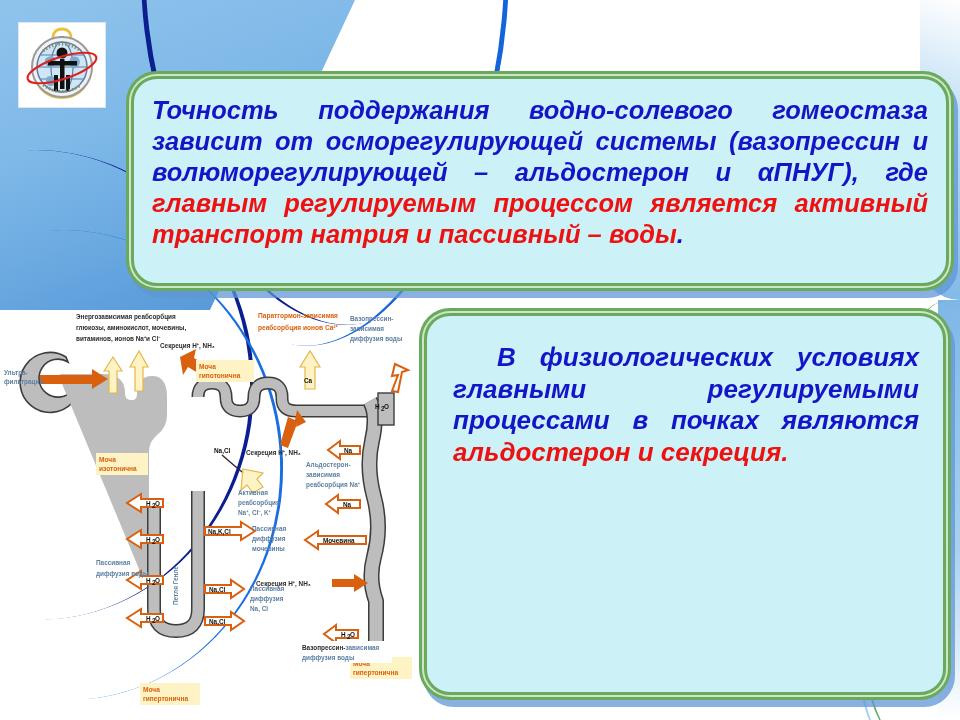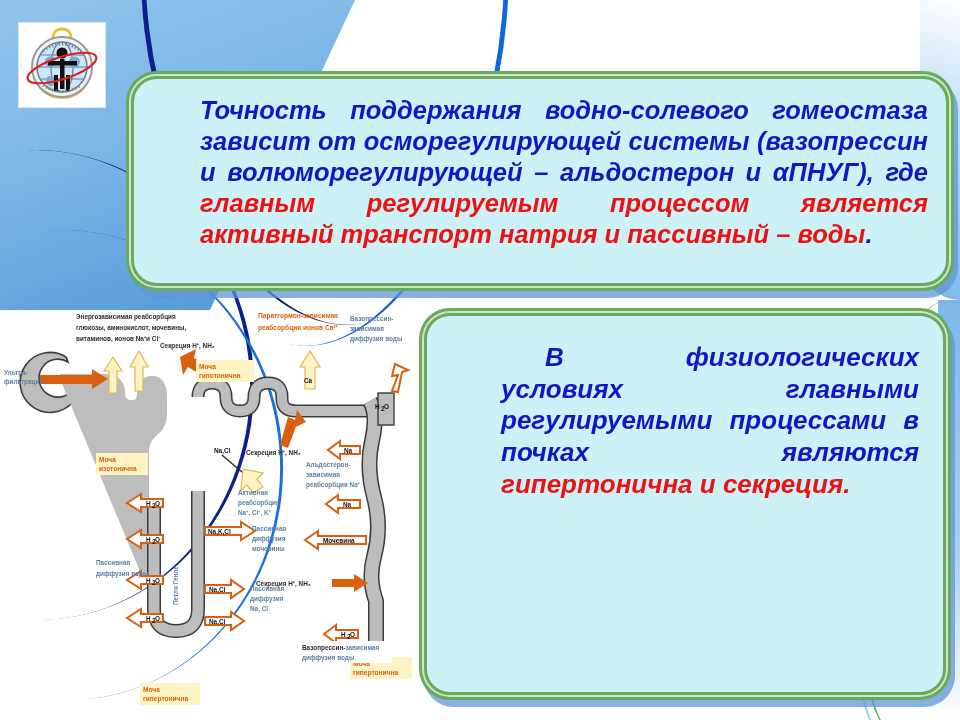--- a/index.html
+++ b/index.html
@@ -51,21 +51,20 @@
     box-sizing:border-box;
     border:3px solid #6aaa5e;
     box-shadow:0 0 0 2px #cfe6c4, 0 0 0 5px #6aaa5e, 4px 7px 0 5px rgba(96,150,214,.75);
   }
   .callout .body{
     padding:14px 18px 10px 18px;
     color:#1515c8;
     font-weight:bold;
     font-style:italic;
     line-height:1.22;
-    margin-left:48px;
   }
   #box1{left:131px;top:76px;width:818px;height:210px;}
   #box1 .body{font-size:25.5px;text-align:justify;text-align-last:left;padding-top:16px;}
   #box1 .l1{text-indent:42px;}
   .red{color:#ee1111;}
 
   #box2{left:424px;top:313px;width:522px;height:382px;}
   #box2 .body{font-size:26px;text-align:justify;text-align-last:left;padding:26px 24px 10px 26px;}
   #box2 p{margin:0;}
   #box2 .ind{text-indent:44px;}
@@ -355,17 +354,17 @@
       <span class="l1">Точность поддержания водно-солевого гомеостаза</span>
       <span>зависит от осморегулирующей системы (вазопрессин</span>
       <span>и волюморегулирующей  –  альдостерон  и αПНУГ),  где</span>
       <span class="red">главным регулируемым процессом является активный</span>
       <span class="red">транспорт натрия и пассивный – воды</span><span>.</span>
     </div>
   </div>
 
   <div class="callout" id="box2">
     <div class="body">
-      <p class="ind"><span>В физиологических условиях главными         регулируемыми процессами  в  почках являются </span><span class="red">гипертонична и секреция.</span></p>
+      <p class="ind"><span>В физиологических условиях главными         регулируемыми процессами  в  почках являются </span><span class="red">альдостерон и секреция.</span></p>
     </div>
   </div>
 
 </div>
 
 </body></html>

